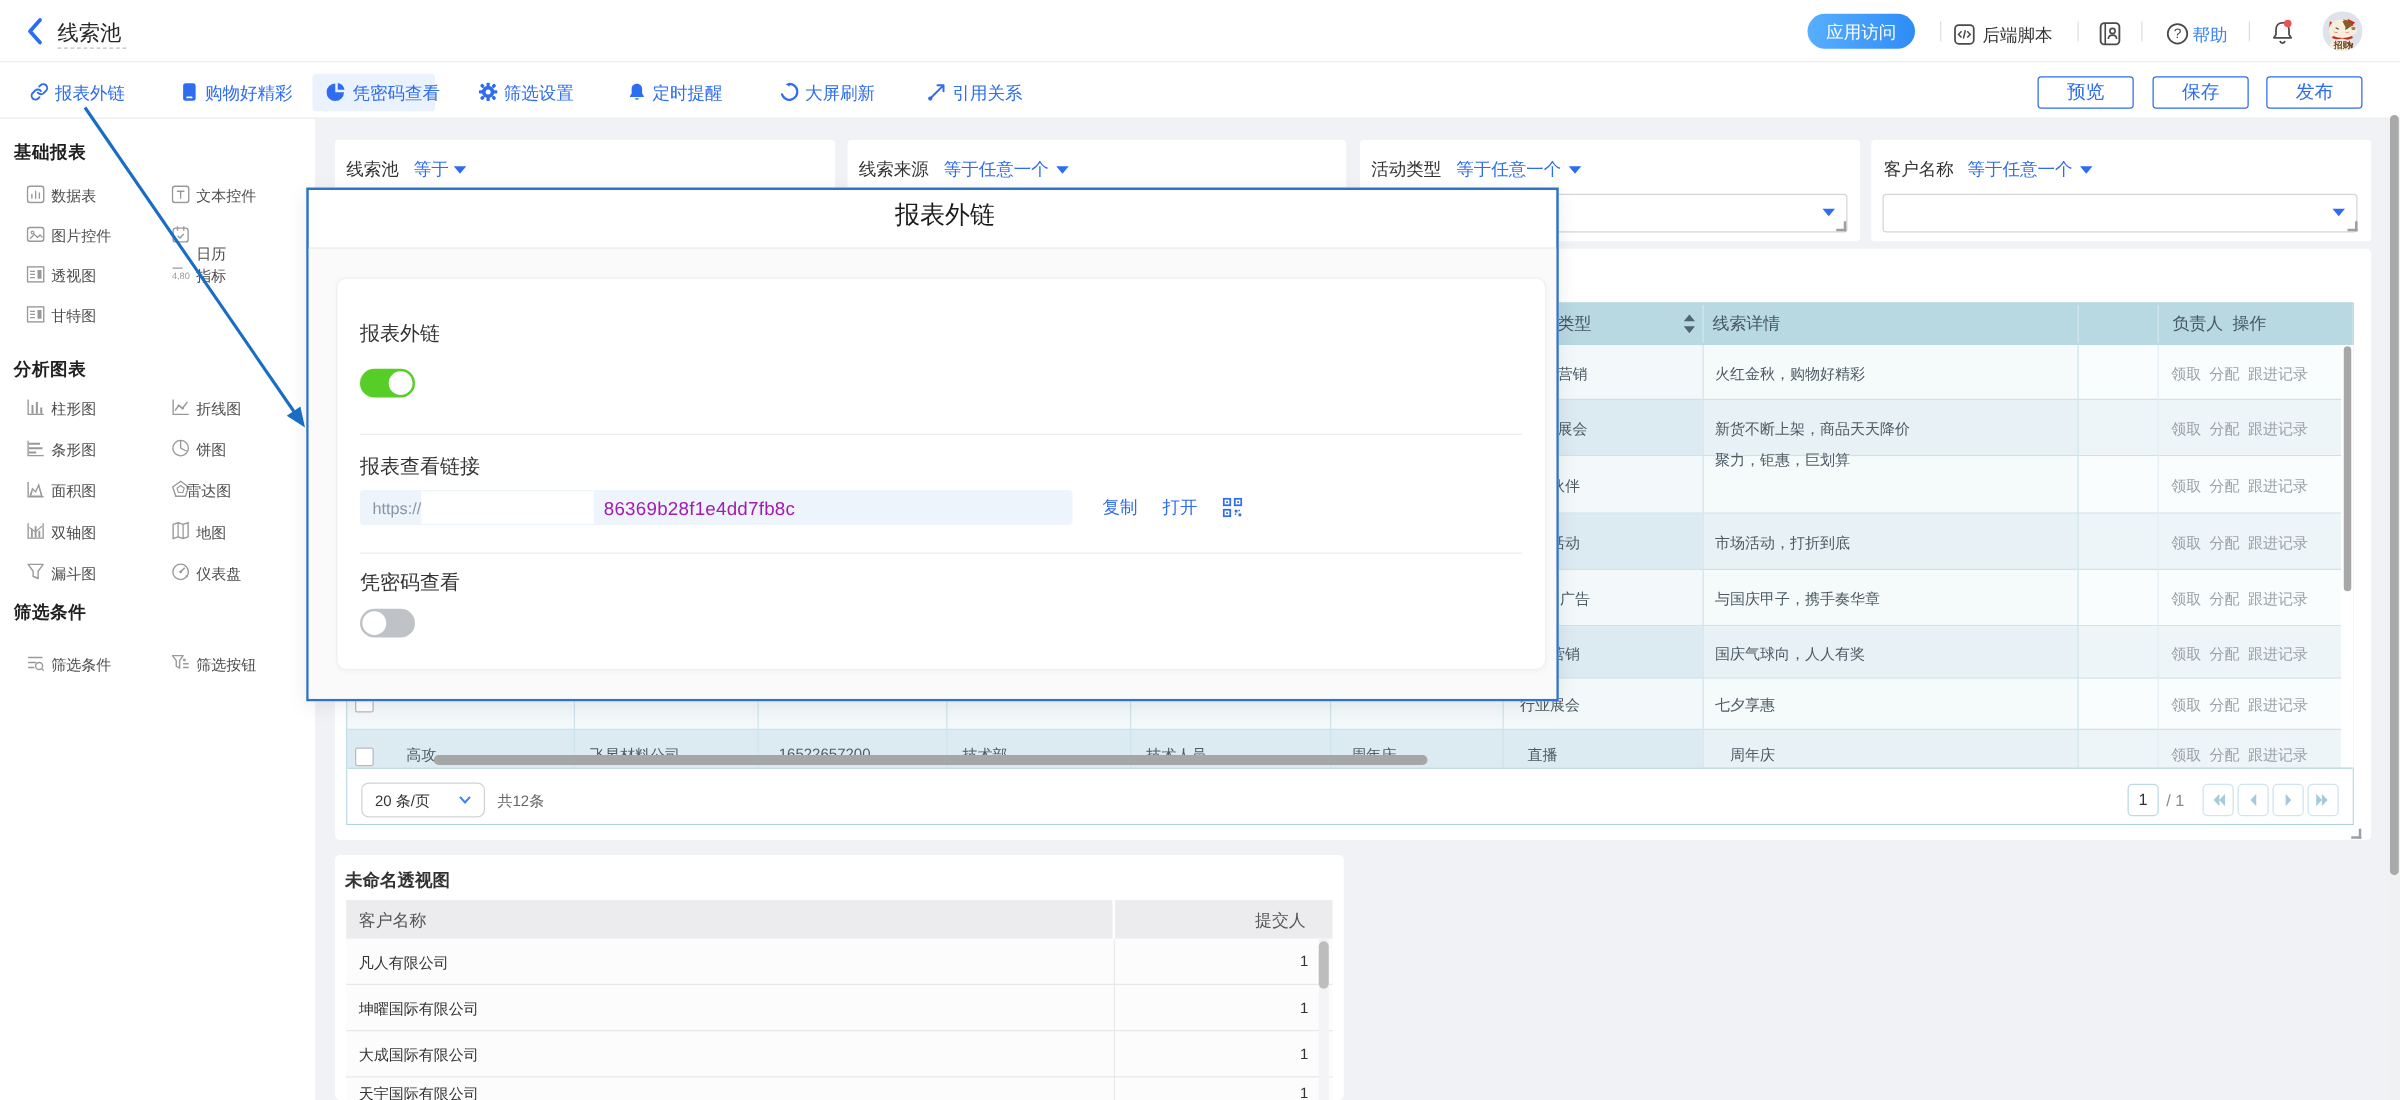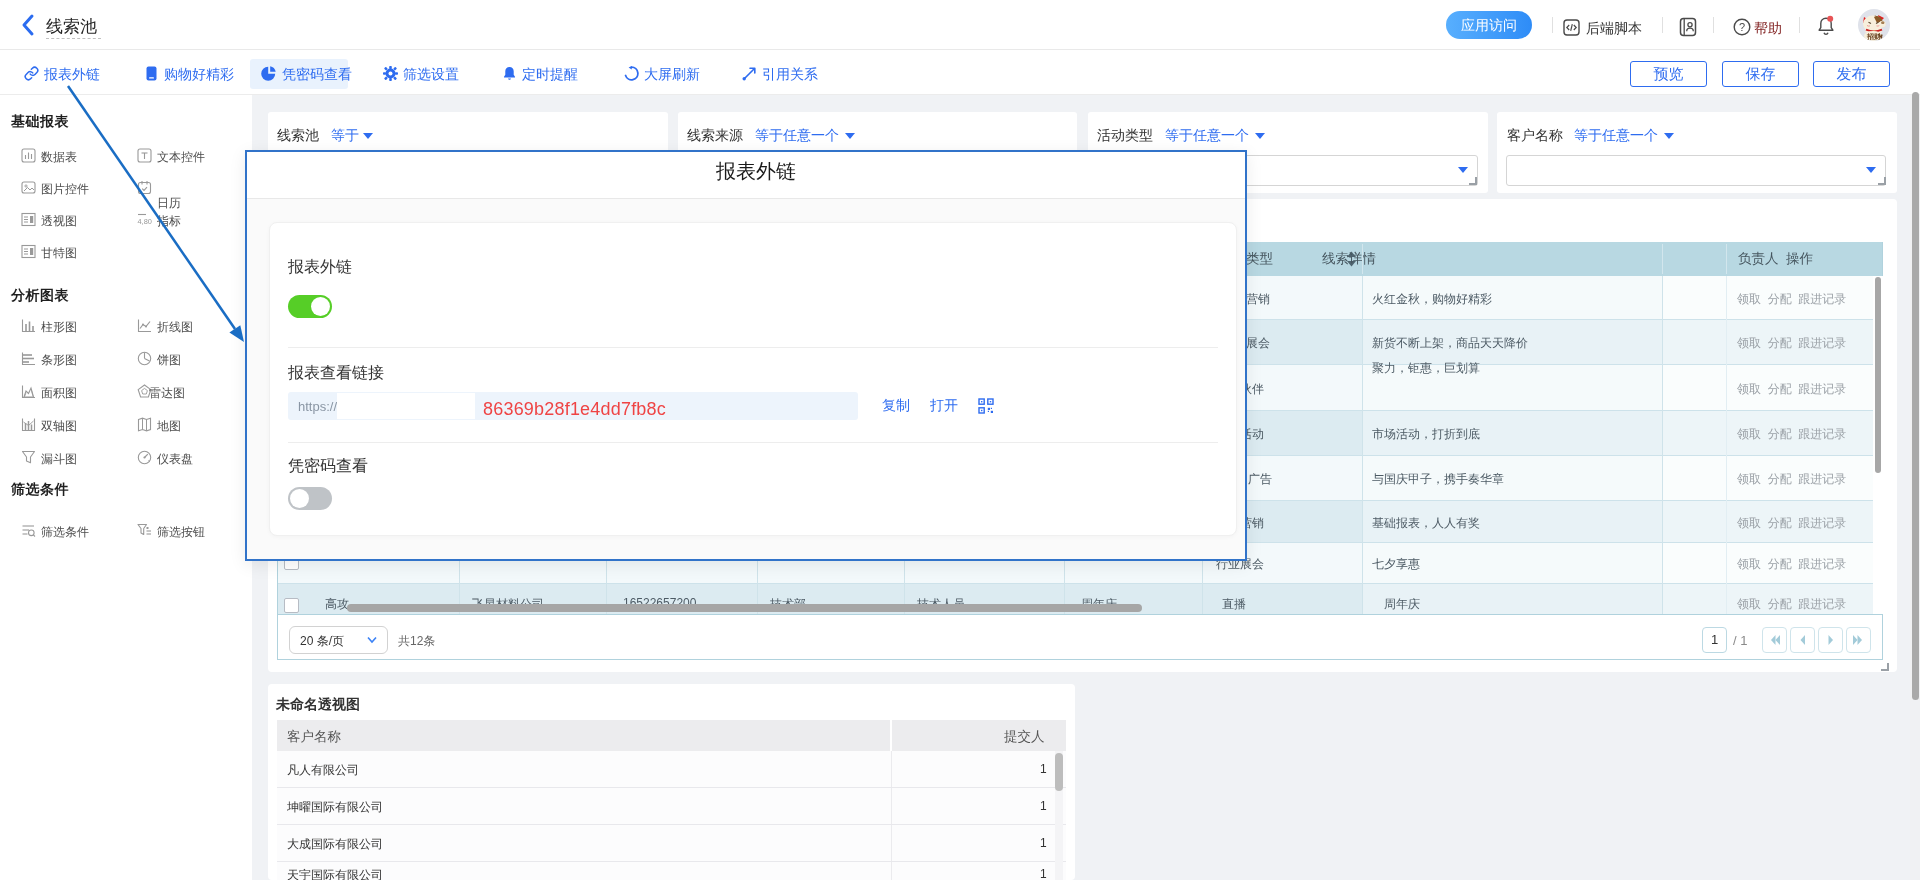--- a/index.html
+++ b/index.html
@@ -56,21 +56,21 @@
       <rect x="2.5" y="1.5" width="15" height="17" rx="3" fill="none" stroke="#4a4a4a" stroke-width="1.5"></rect>
       <line x1="6.2" y1="1.5" x2="6.2" y2="18.5" stroke="#4a4a4a" stroke-width="1.3"></line>
       <circle cx="12" cy="7.8" r="2.1" fill="none" stroke="#4a4a4a" stroke-width="1.3"></circle>
       <path d="M8.7 14.2c0-1.9 1.4-3.1 3.3-3.1s3.3 1.2 3.3 3.1" fill="none" stroke="#4a4a4a" stroke-width="1.3"></path>
     </svg>
   <div class="sep" style="left:1713px"></div>
   <svg class="abs" style="left:1733px;top:18px" width="18" height="18" viewBox="0 0 18 18">
       <circle cx="9" cy="9" r="7.8" fill="none" stroke="#4a4a4a" stroke-width="1.4"></circle>
       <text x="9" y="12.8" font-size="11" fill="#4a4a4a" text-anchor="middle" font-family="Liberation Sans">?</text>
     </svg>
-  <div class="abs" style="left:1754px;top:20px;font-size:14px;color:#7f1d1d;">帮助</div>
+  <div class="abs" style="left:1754px;top:20px;font-size:14px;color:#3b82f6;">帮助</div>
   <div class="sep" style="left:1799px"></div>
   <svg class="abs" style="left:1815px;top:15px" width="22" height="22" viewBox="0 0 22 22">
       <path d="M11 3.2c-3.2 0-5.2 2.3-5.2 5.2v4.2l-1.7 2.6h13.8l-1.7-2.6V8.4c0-2.9-2-5.2-5.2-5.2z" fill="none" stroke="#4a4a4a" stroke-width="1.4" stroke-linejoin="round"></path>
       <path d="M9 17.8c.3 1 1 1.6 2 1.6s1.7-.6 2-1.6" fill="none" stroke="#4a4a4a" stroke-width="1.4"></path>
       <circle cx="15.2" cy="3.8" r="3" fill="#e85456"></circle>
     </svg>
   <svg class="abs" style="left:1858px;top:9px" width="32" height="32" viewBox="0 0 32 32">
       <defs>
         <clipPath id="avc">
           <circle cx="16" cy="16" r="16"></circle>
@@ -327,21 +327,21 @@
   <div class="abs" style="left:268px;top:199px;width:1629px;height:473px;background:#fff;border-radius:4px;"></div>
 
   <div class="abs" style="left:277px;top:242px;width:1606px;height:418px;border:1px solid #b0d2dd;"></div>
 
   <div class="abs" style="left:278px;top:242px;width:1604px;height:34px;background:#b8d8e2;"></div>
   <div class="hcell" style="left:1219px">活动类型</div>
   <svg class="abs" style="left:1346px;top:251px" width="11" height="16" viewBox="0 0 11 16">
       <path d="M5.5 0.5 L10 6 H1 Z" fill="#4f6570"></path>
       <path d="M5.5 15.5 L10 10 H1 Z" fill="#4f6570"></path>
     </svg>
-  <div class="hcell" style="left:1322px">线索详情</div>
+  <div class="hcell" style="left:1370px">线索详情</div>
   <div class="hcell" style="left:1738px">负责人</div>
   <div class="hcell" style="left:1786px">操作</div>
 
   <div class="abs" style="left:1362px;top:244px;width:1px;height:30px;background:#d2e6ed;"></div>
   <div class="abs" style="left:1662px;top:244px;width:1px;height:30px;background:#d2e6ed;"></div>
   <div class="abs" style="left:1726px;top:244px;width:1px;height:30px;background:#d2e6ed;"></div>
 
   <div id="rows">
     <div class="abs" style="left:278px;top:276px;width:1084px;height:44px;background:#f3f9fb;border-bottom:1px solid #cde2ea;"></div>
     <div class="abs" style="left:1362px;top:276px;width:301px;height:44px;background:#f5fafb;border-bottom:1px solid #cde2ea;"></div>
@@ -370,21 +370,21 @@
     <div class="abs" style="left:278px;top:456px;width:1084px;height:45px;background:#f3f9fb;border-bottom:1px solid #cde2ea;"></div>
     <div class="abs" style="left:1362px;top:456px;width:301px;height:45px;background:#f5fafb;border-bottom:1px solid #cde2ea;"></div>
     <div class="abs" style="left:1663px;top:456px;width:210px;height:45px;background:#fafdfd;border-bottom:1px solid #cde2ea;"></div>
     <div class="tcell" style="left:1212px;top:471px">互联网广告</div>
     <div class="tcell" style="left:1372px;top:471px">与国庆甲子，携手奏华章</div>
     <div class="tcell oplink" style="left:1737px;top:471px">领取&nbsp;&nbsp;分配&nbsp;&nbsp;跟进记录</div>
     <div class="abs" style="left:278px;top:501px;width:1084px;height:42px;background:#dcebf1;border-bottom:1px solid #cde2ea;"></div>
     <div class="abs" style="left:1362px;top:501px;width:301px;height:42px;background:#e8f2f6;border-bottom:1px solid #cde2ea;"></div>
     <div class="abs" style="left:1663px;top:501px;width:210px;height:42px;background:#edf5f8;border-bottom:1px solid #cde2ea;"></div>
     <div class="tcell" style="left:1216px;top:515px">市场营销</div>
-    <div class="tcell" style="left:1372px;top:515px">基础报表，人人有奖</div>
+    <div class="tcell" style="left:1372px;top:515px">国庆气球向，人人有奖</div>
     <div class="tcell oplink" style="left:1737px;top:515px">领取&nbsp;&nbsp;分配&nbsp;&nbsp;跟进记录</div>
     <div class="abs" style="left:278px;top:543px;width:1084px;height:41px;background:#f3f9fb;border-bottom:1px solid #cde2ea;"></div>
     <div class="abs" style="left:1362px;top:543px;width:301px;height:41px;background:#f5fafb;border-bottom:1px solid #cde2ea;"></div>
     <div class="abs" style="left:1663px;top:543px;width:210px;height:41px;background:#fafdfd;border-bottom:1px solid #cde2ea;"></div>
     <div class="tcell" style="left:1216px;top:556px">行业展会</div>
     <div class="tcell" style="left:1372px;top:556px">七夕享惠</div>
     <div class="tcell oplink" style="left:1737px;top:556px">领取&nbsp;&nbsp;分配&nbsp;&nbsp;跟进记录</div>
     <div class="cb" style="top:555px"></div>
     <div class="abs" style="left:278px;top:584px;width:1084px;height:30px;background:#dcebf1;"></div>
     <div class="abs" style="left:1362px;top:584px;width:301px;height:30px;background:#e8f2f6;"></div>
@@ -471,21 +471,21 @@
   <div class="abs" style="left:22px;top:70px;width:968px;height:314px;background:#fff;border:1px solid #f0f0f0;border-radius:8px;box-shadow:0 1px 4px rgba(0,0,0,0.03);"></div>
   <div class="mlabel" style="top:105px;">报表外链</div>
   <div class="toggle" style="top:143px;background:#56ce27;">
       <div class="knob" style="left:23px;"></div>
     </div>
   <div class="mdiv" style="top:195px;"></div>
   <div class="mlabel" style="top:211px;">报表查看链接</div>
   <div class="abs" style="left:41px;top:240px;width:570px;height:28px;background:#edf4fc;border-radius:3px;"></div>
   <div class="abs" style="left:51px;top:247px;font-size:13px;color:#8a96a4;">https://</div>
   <div class="abs" style="left:90px;top:241px;width:138px;height:26px;background:#fff;"></div>
-  <div class="abs" style="left:236px;top:247px;font-size:18px;color:#ef4444;letter-spacing:0.2px;">86369b28f1e4dd7fb8c</div>
+  <div class="abs" style="left:236px;top:247px;font-size:15px;color:#a21caf;letter-spacing:0.2px;">86369b28f1e4dd7fb8c</div>
   <div class="abs" style="left:635px;top:245px;font-size:14px;color:#2e6cf0;">复制</div>
   <div class="abs" style="left:683px;top:245px;font-size:14px;color:#2e6cf0;">打开</div>
   <svg class="abs" style="left:731px;top:246px" width="16" height="16" viewBox="0 0 16 16">
       <g fill="none" stroke="#2e6cf0" stroke-width="1.4">
         <rect x="1" y="1" width="5.2" height="5.2"></rect>
         <rect x="9.8" y="1" width="5.2" height="5.2"></rect>
         <rect x="1" y="9.8" width="5.2" height="5.2"></rect>
       </g>
       <g fill="#2e6cf0">
         <rect x="3" y="3" width="1.4" height="1.4"></rect>

